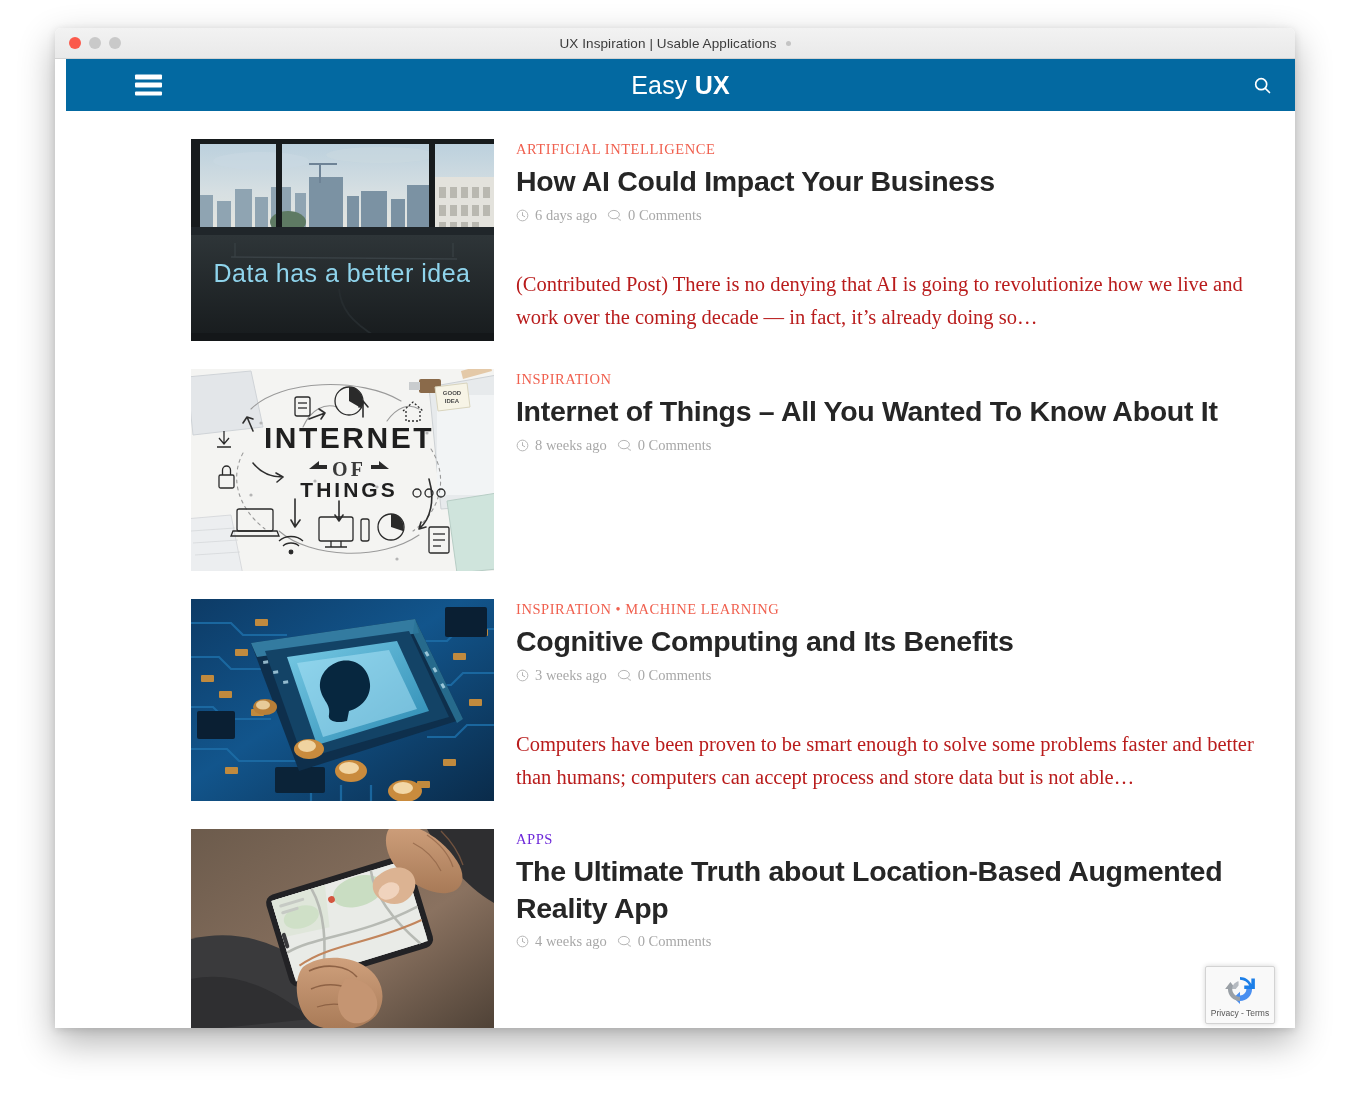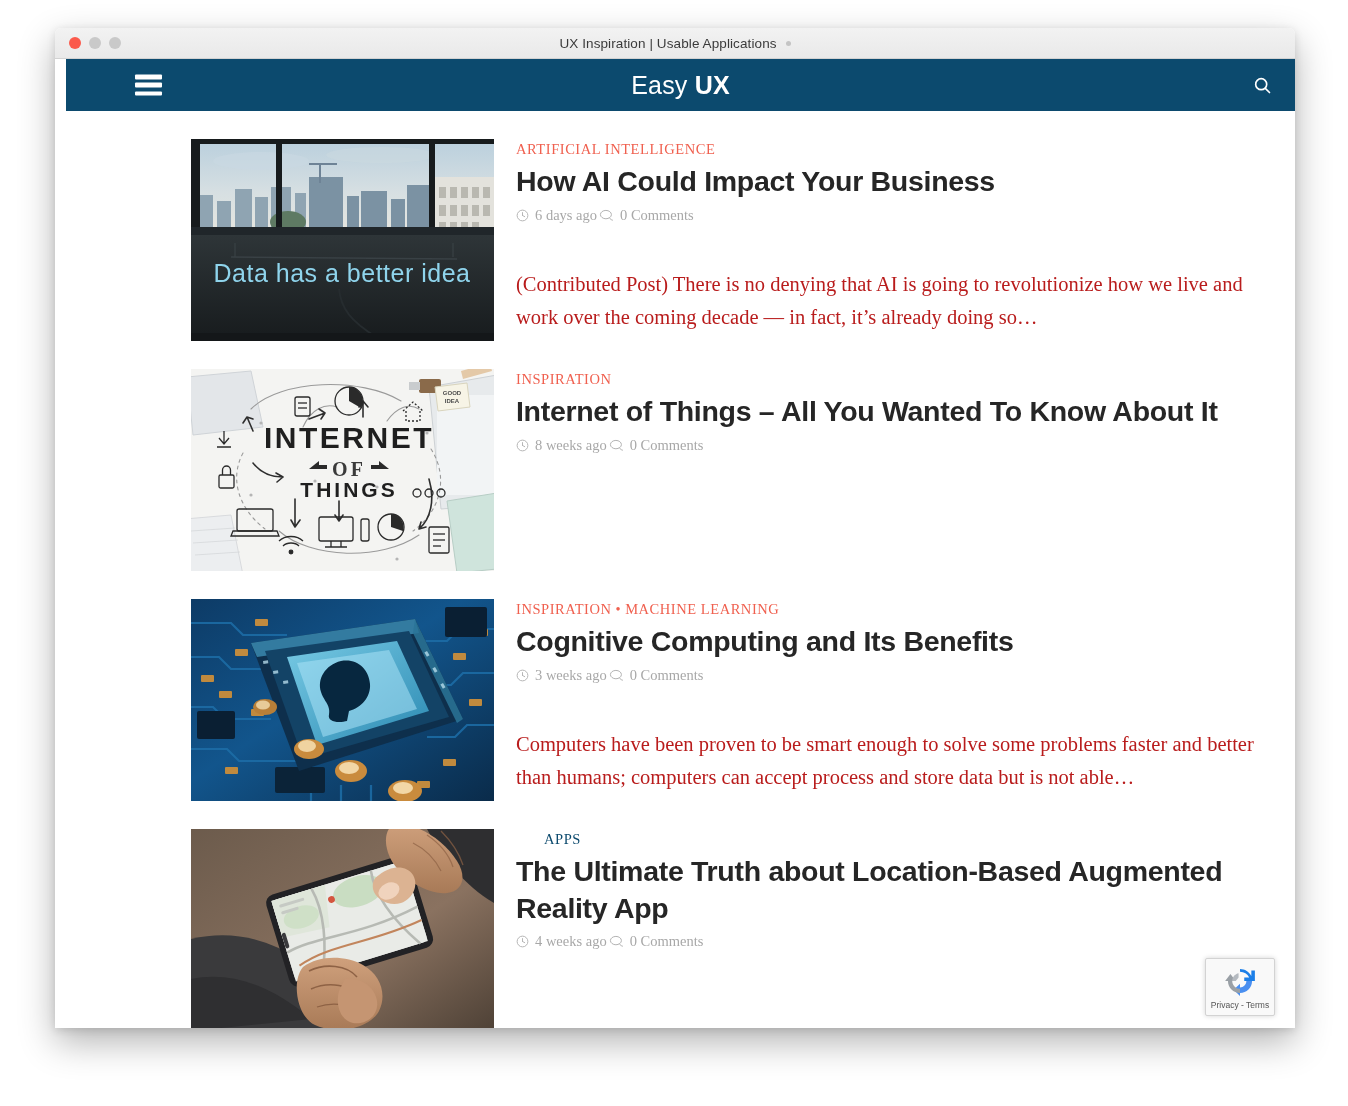--- a/index.html
+++ b/index.html
@@ -77,21 +77,21 @@
     width: 5px; height: 5px;
     border-radius: 50%;
     background: #c4c4c4;
     display: block;
   }
 
   
   .site-header {
     flex: 0 0 52px;
     height: 52px;
-    background: #0c4a6e;
+    background: #0369a1;
     display: flex;
     align-items: center;
     position: relative;
     margin-left: 11px;
   }
   .hamburger {
     position: absolute;
     left: 69px;
     top: 50%;
     transform: translateY(-50%);
@@ -175,37 +175,37 @@
   .cats {
     font-family: "Liberation Serif", serif;
     font-size: 14.5px;
     letter-spacing: 0.55px;
     color: #f0604f;
     margin-bottom: 5px;
     line-height: 1.2;
   }
   .cats .cat { cursor: pointer; }
   .cats .sep { margin: 0 4px; }
-  .cats.muted { color: #0c4a6e; margin-left: 28px; }
+  .cats.muted { color: #6d28d9; }
 
   .post-title {
     font-family: "Liberation Sans", sans-serif;
     font-size: 28.5px;
     font-weight: 700;
     color: #262626;
     line-height: 1.27;
     letter-spacing: -0.3px;
     margin-bottom: 7px;
     cursor: pointer;
   }
 
   .meta {
     display: flex;
     align-items: center;
-    gap: 2px;
+    gap: 10px;
     font-family: "Liberation Serif", serif;
     font-size: 14.5px;
     color: #a8a8a8;
     margin-bottom: 16px;
   }
   .meta-item {
     display: flex;
     align-items: center;
     gap: 6px;
   }
@@ -216,21 +216,21 @@
     font-size: 20.5px;
     line-height: 1.62;
     color: #b91c1c;
     margin-top: 44px;
   }
 
   
   .recaptcha-badge {
     position: absolute;
     right: 20px;
-    bottom: 12px;
+    bottom: 4px;
     width: 70px;
     height: 58px;
     background: #f9f9f9;
     border: 1px solid #d3d3d3;
     border-radius: 2px;
     box-shadow: 0 0 5px rgba(0,0,0,0.17);
     display: flex;
     flex-direction: column;
     align-items: center;
     justify-content: center;

